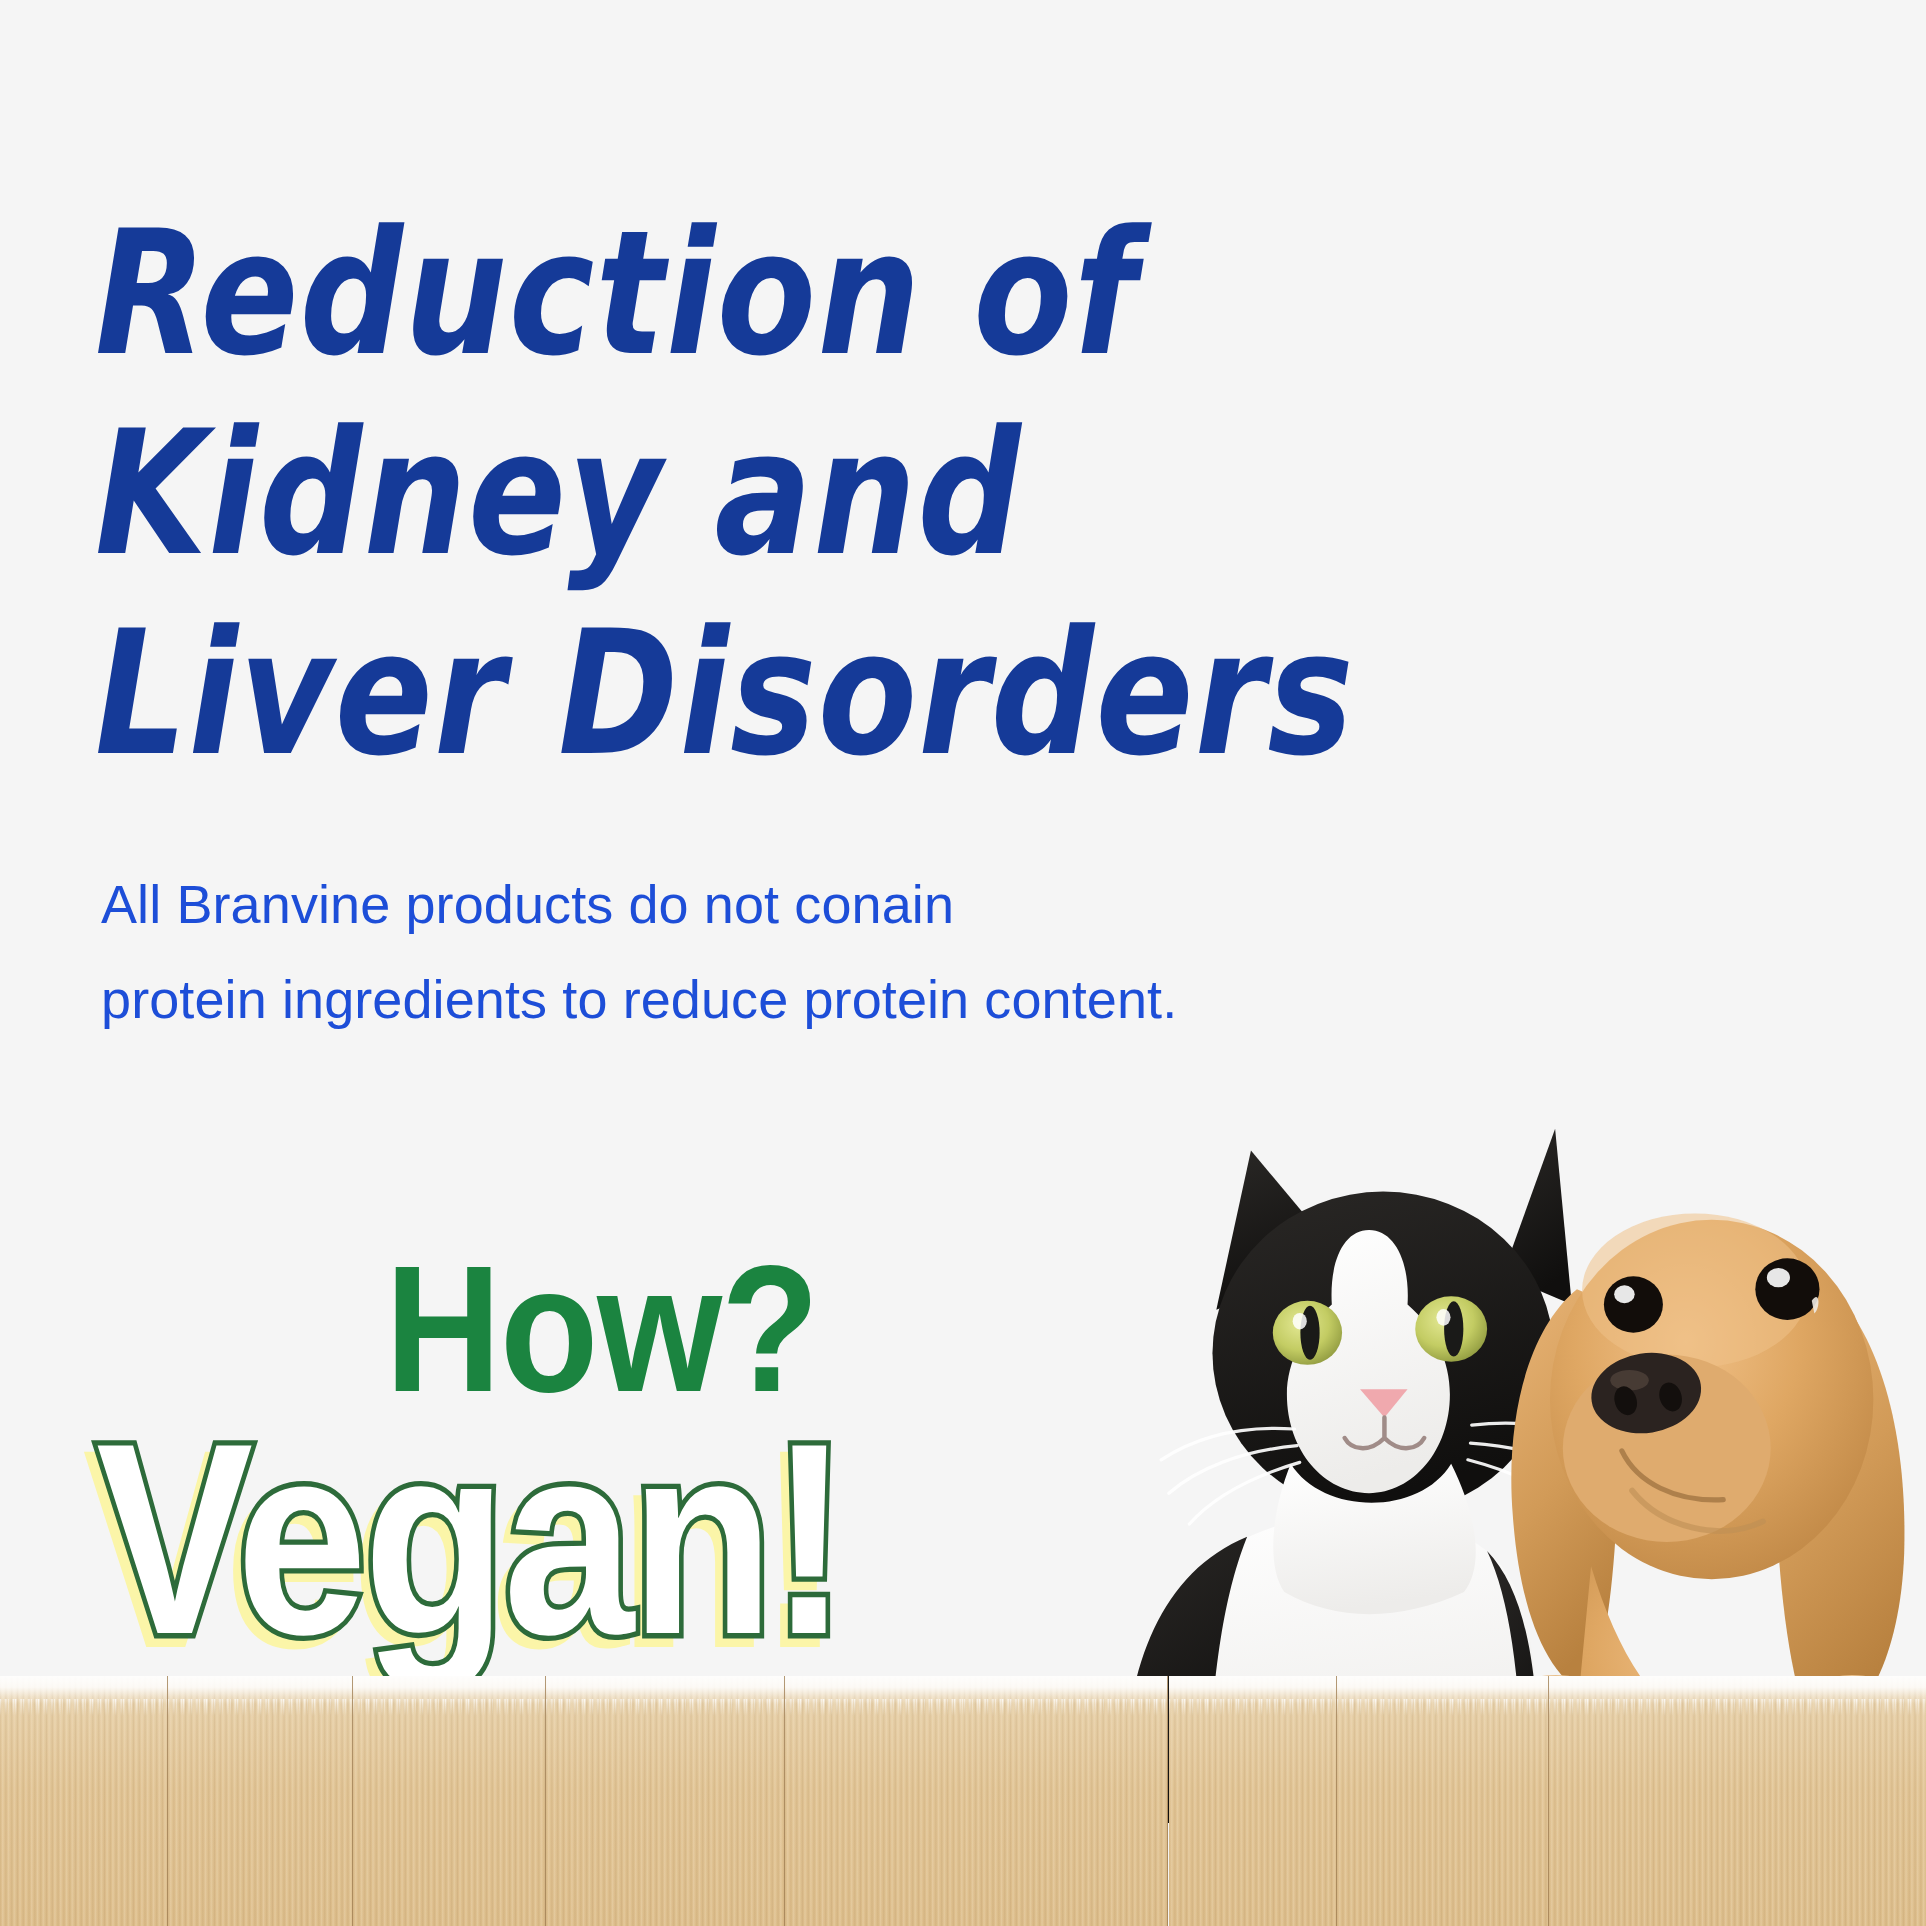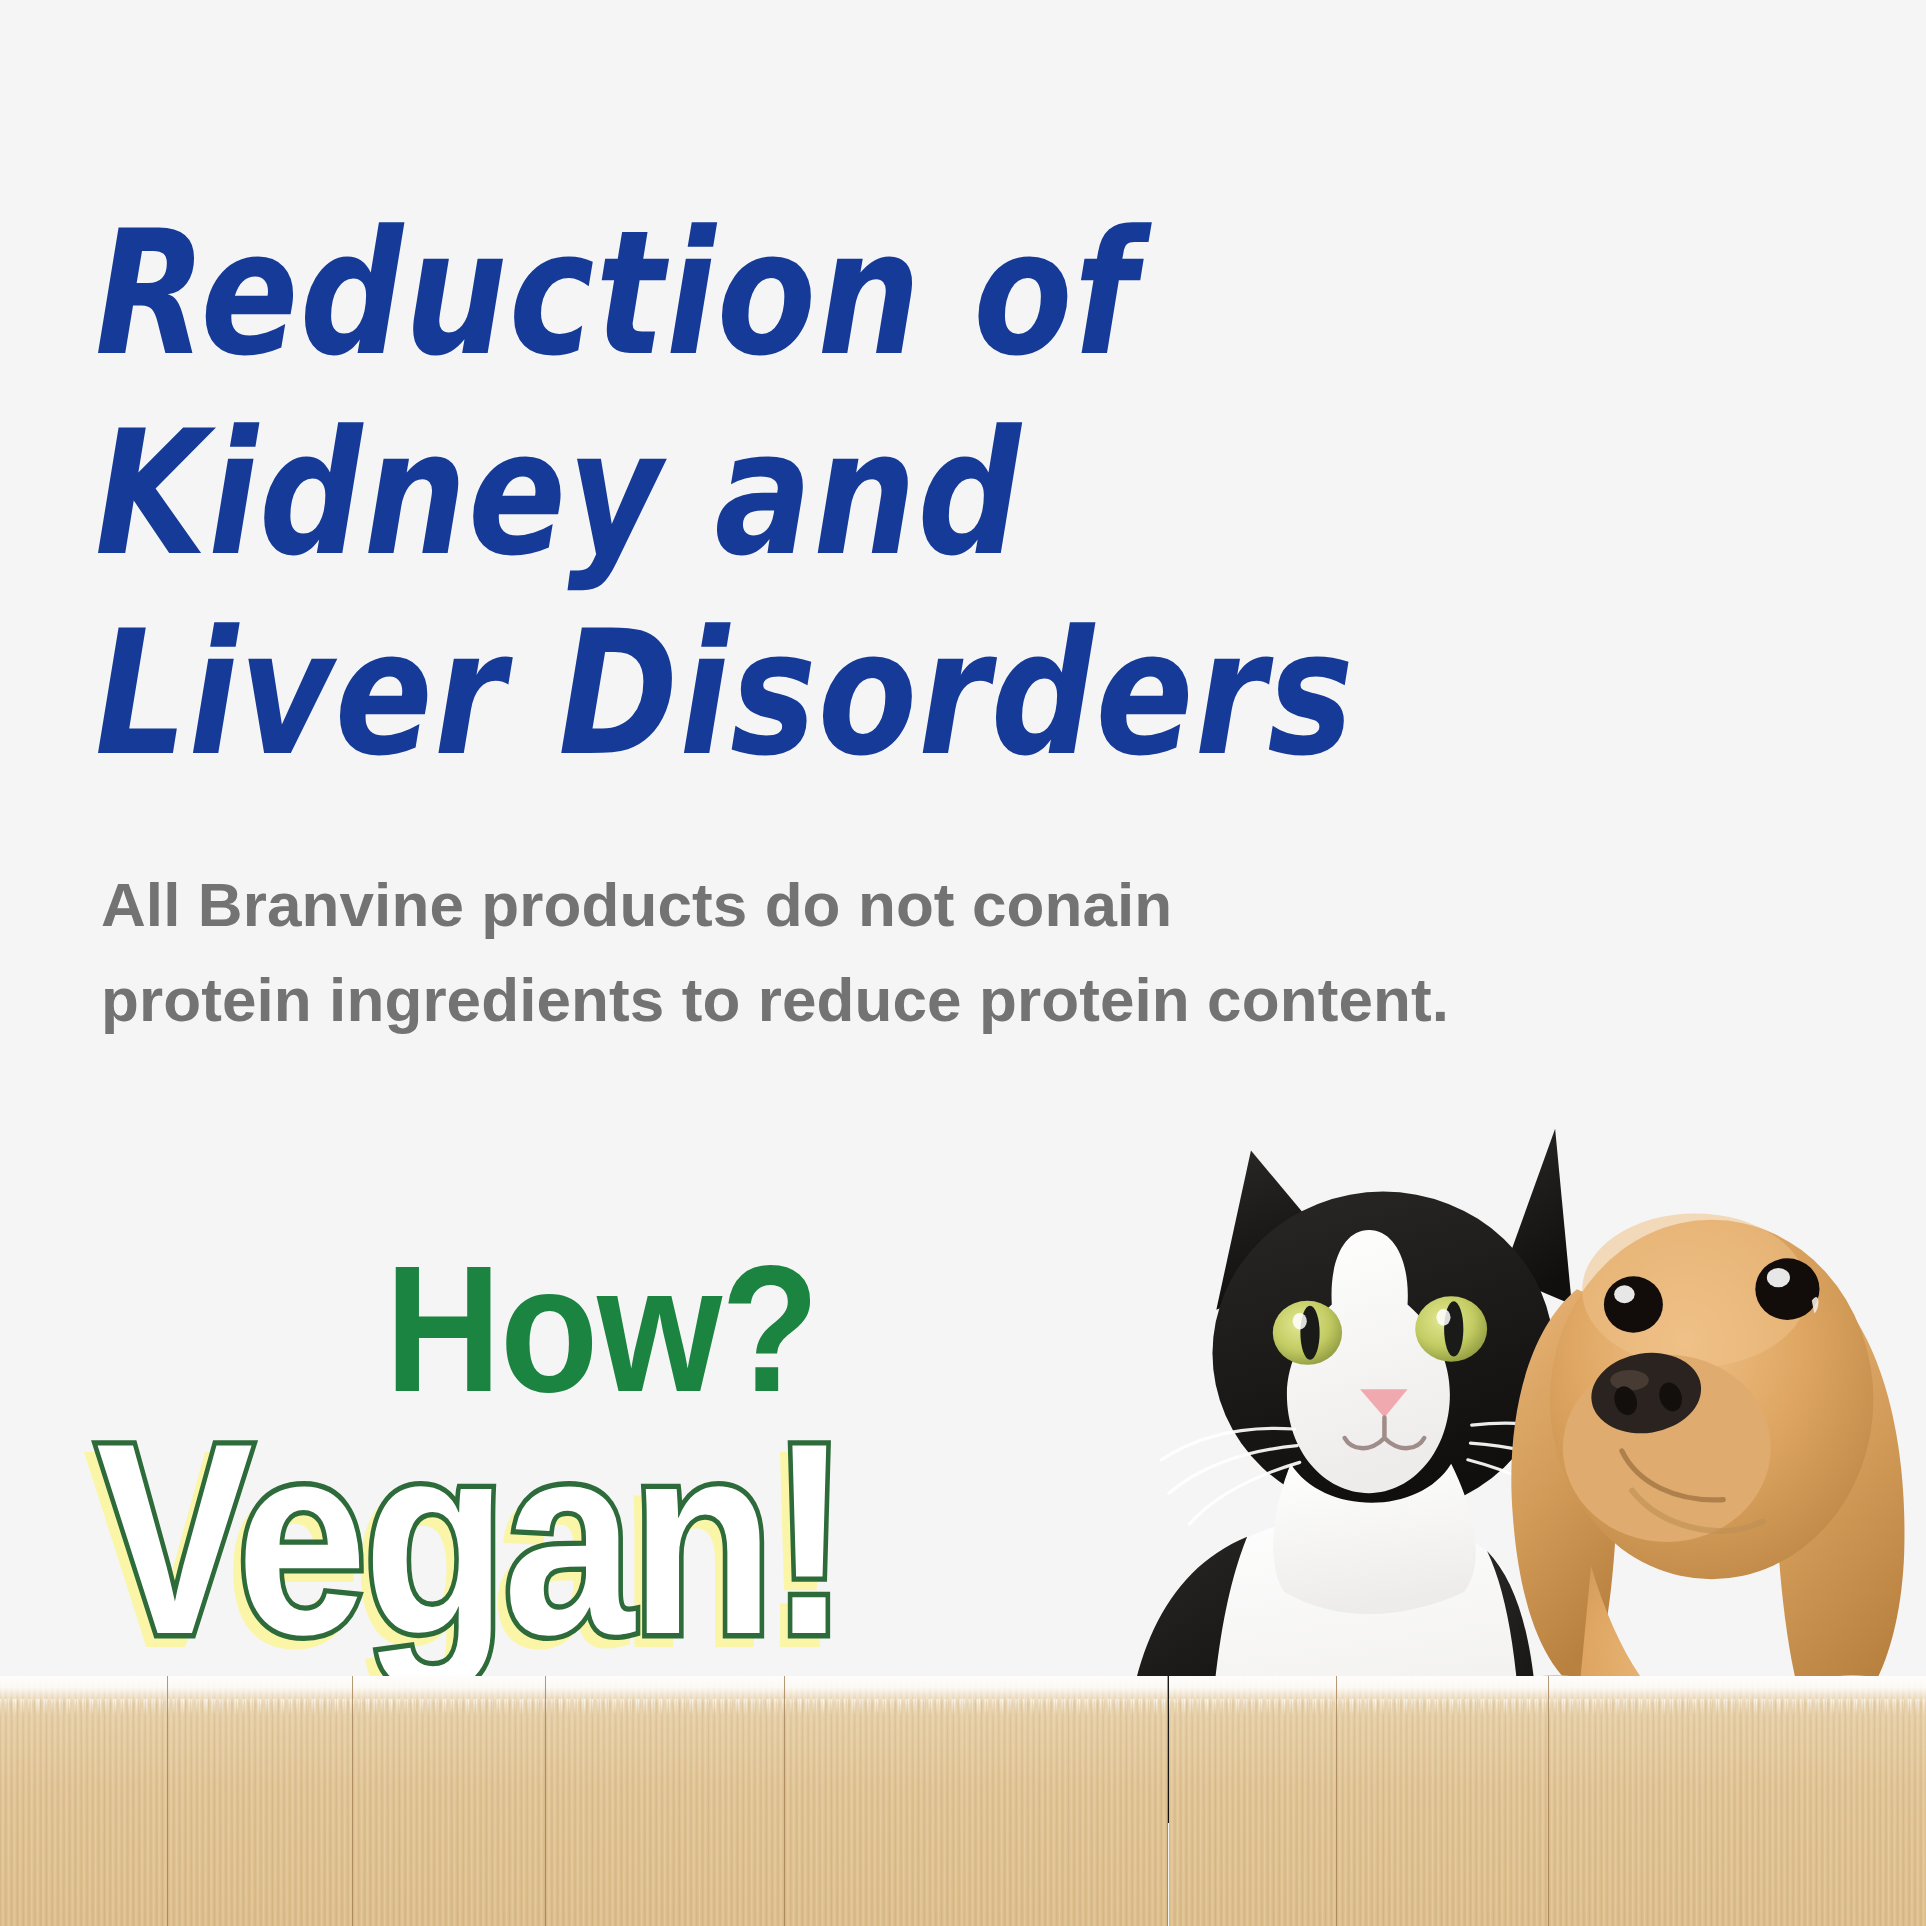--- a/index.html
+++ b/index.html
@@ -44,24 +44,24 @@
   
   .subtext {
     position: absolute;
     left: 101px;
     top: 857px;
     width: 1669px;
     z-index: 40;
   }
   .subtext-line {
     font-family: "Liberation Sans", sans-serif;
-    font-weight: 700;
-    font-size: 62px;
+    font-weight: 400;
+    font-size: 54px;
     line-height: 95px;
-    color: #737373;
+    color: #1d4ed8;
     white-space: nowrap;
     letter-spacing: 0.1px;
   }
 
   
   .how {
     position: absolute;
     left: 385px;
     top: 1239px;
     z-index: 40;

